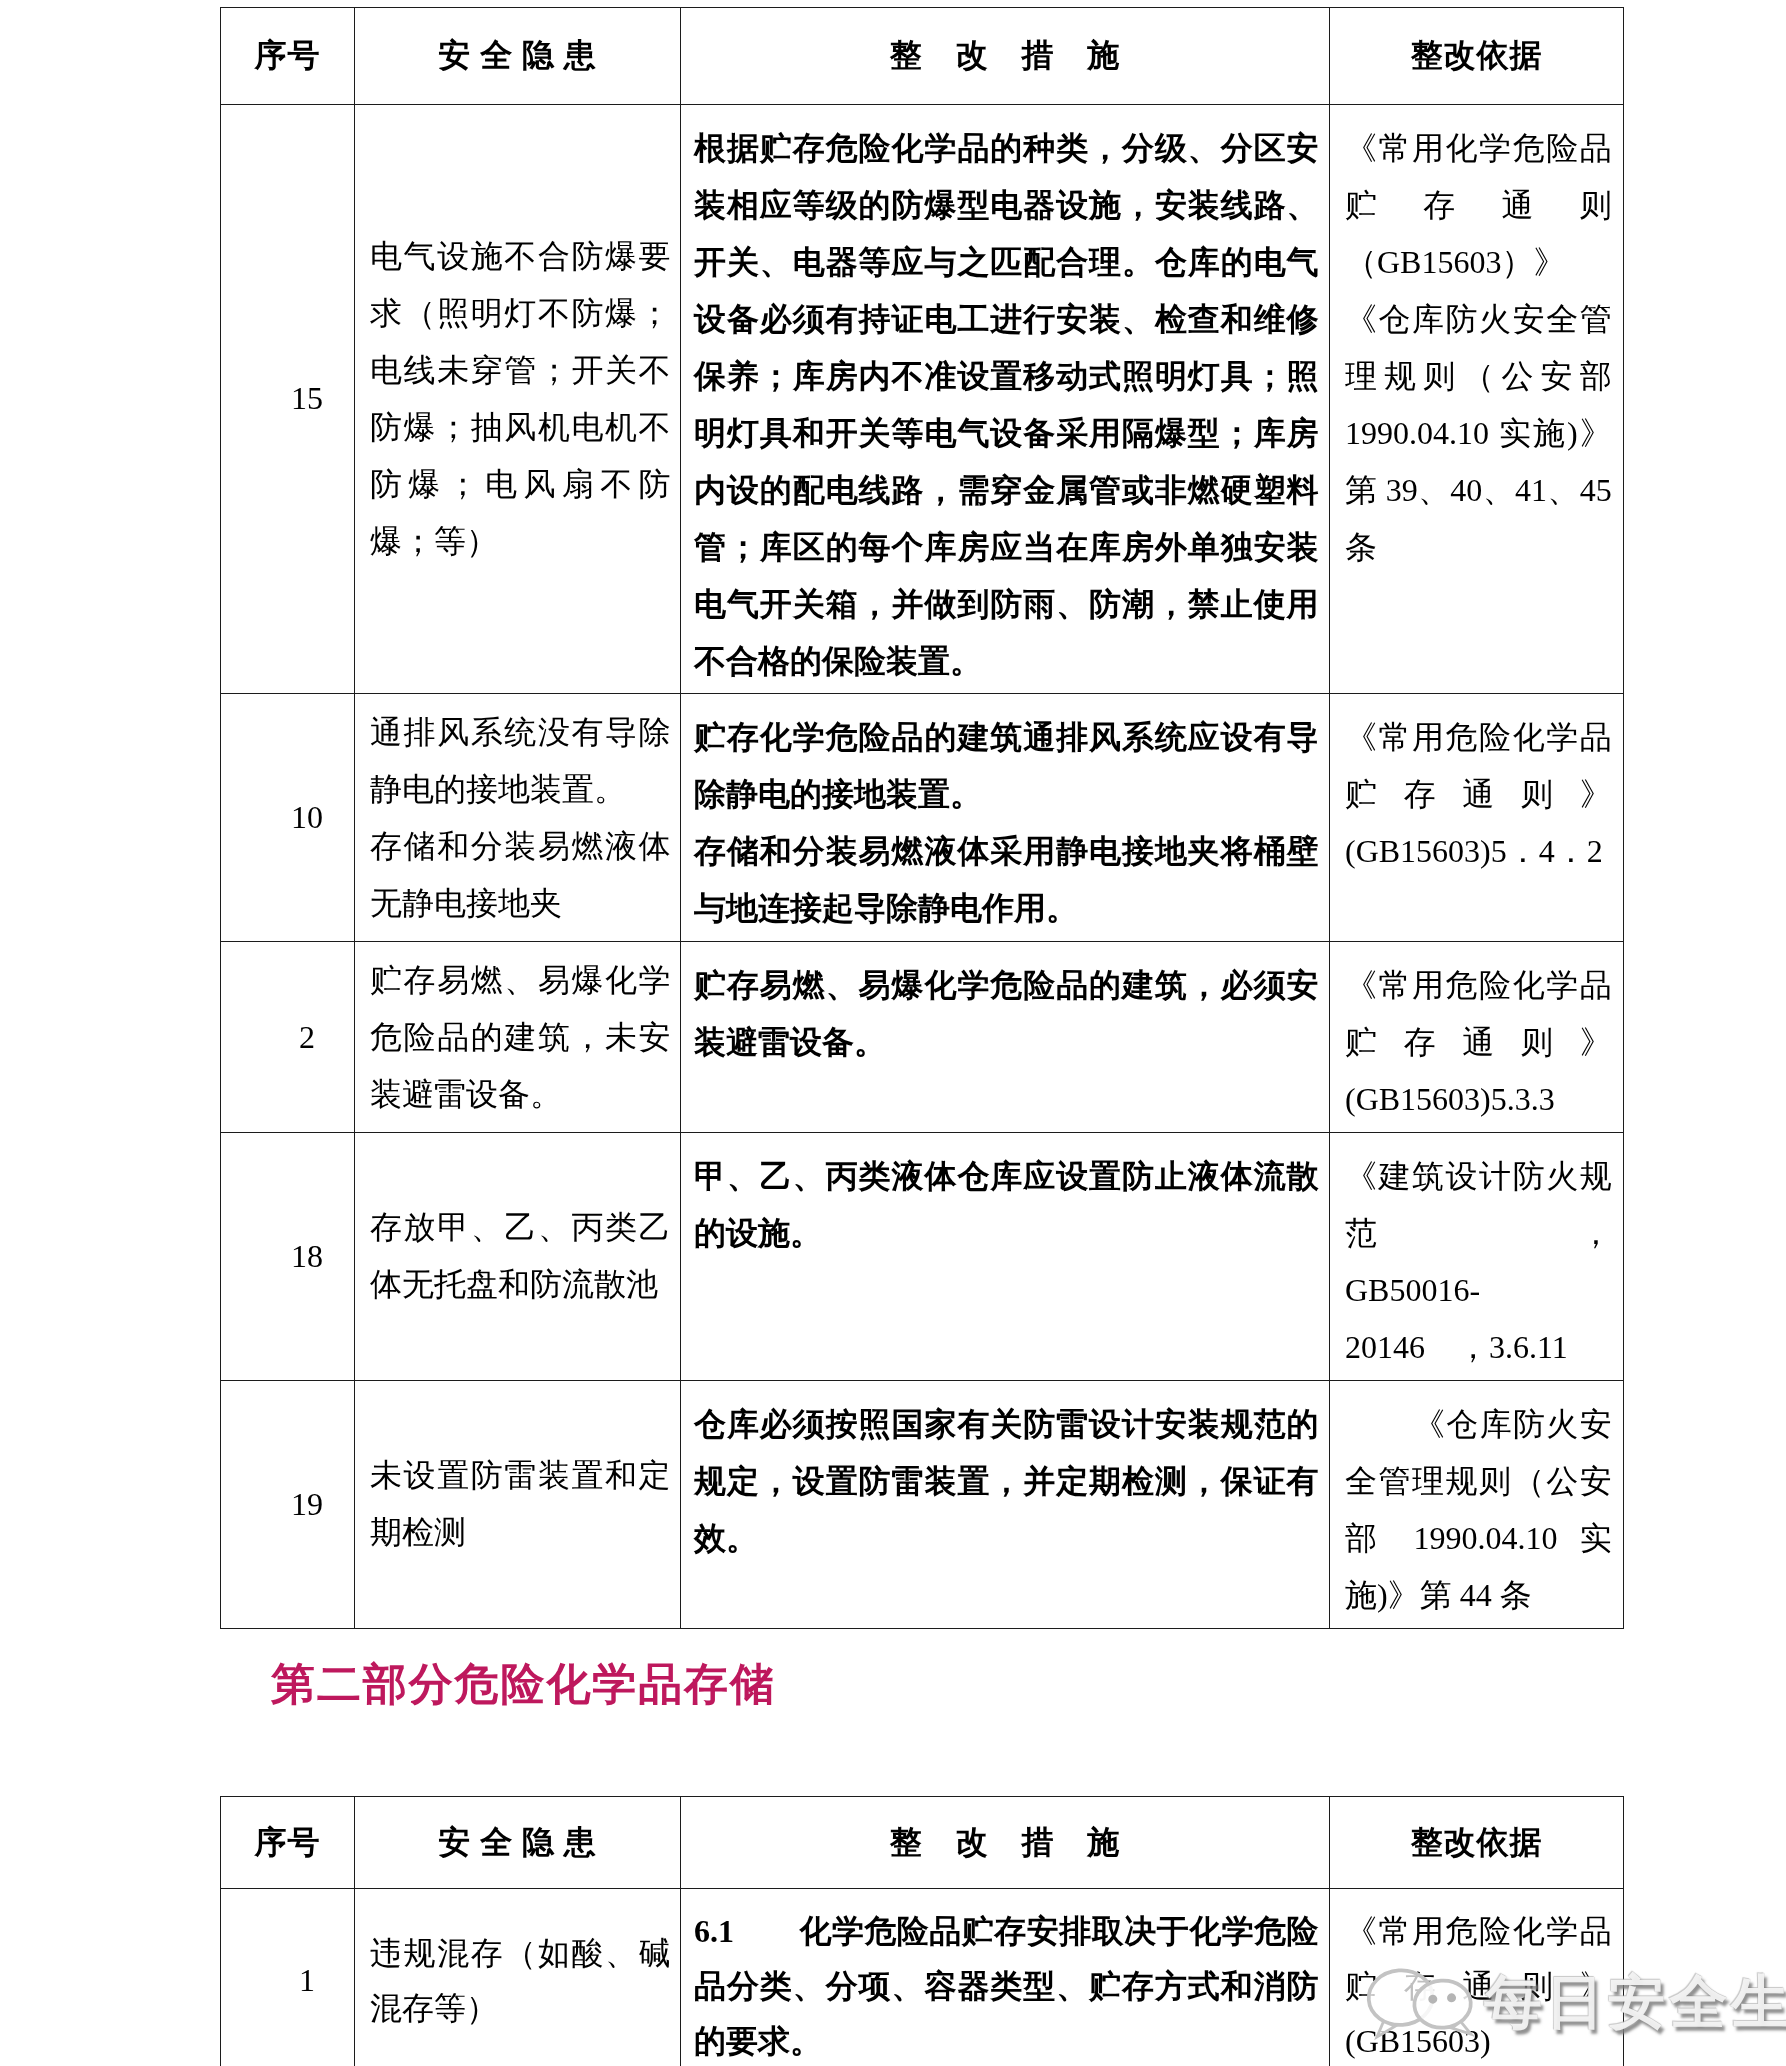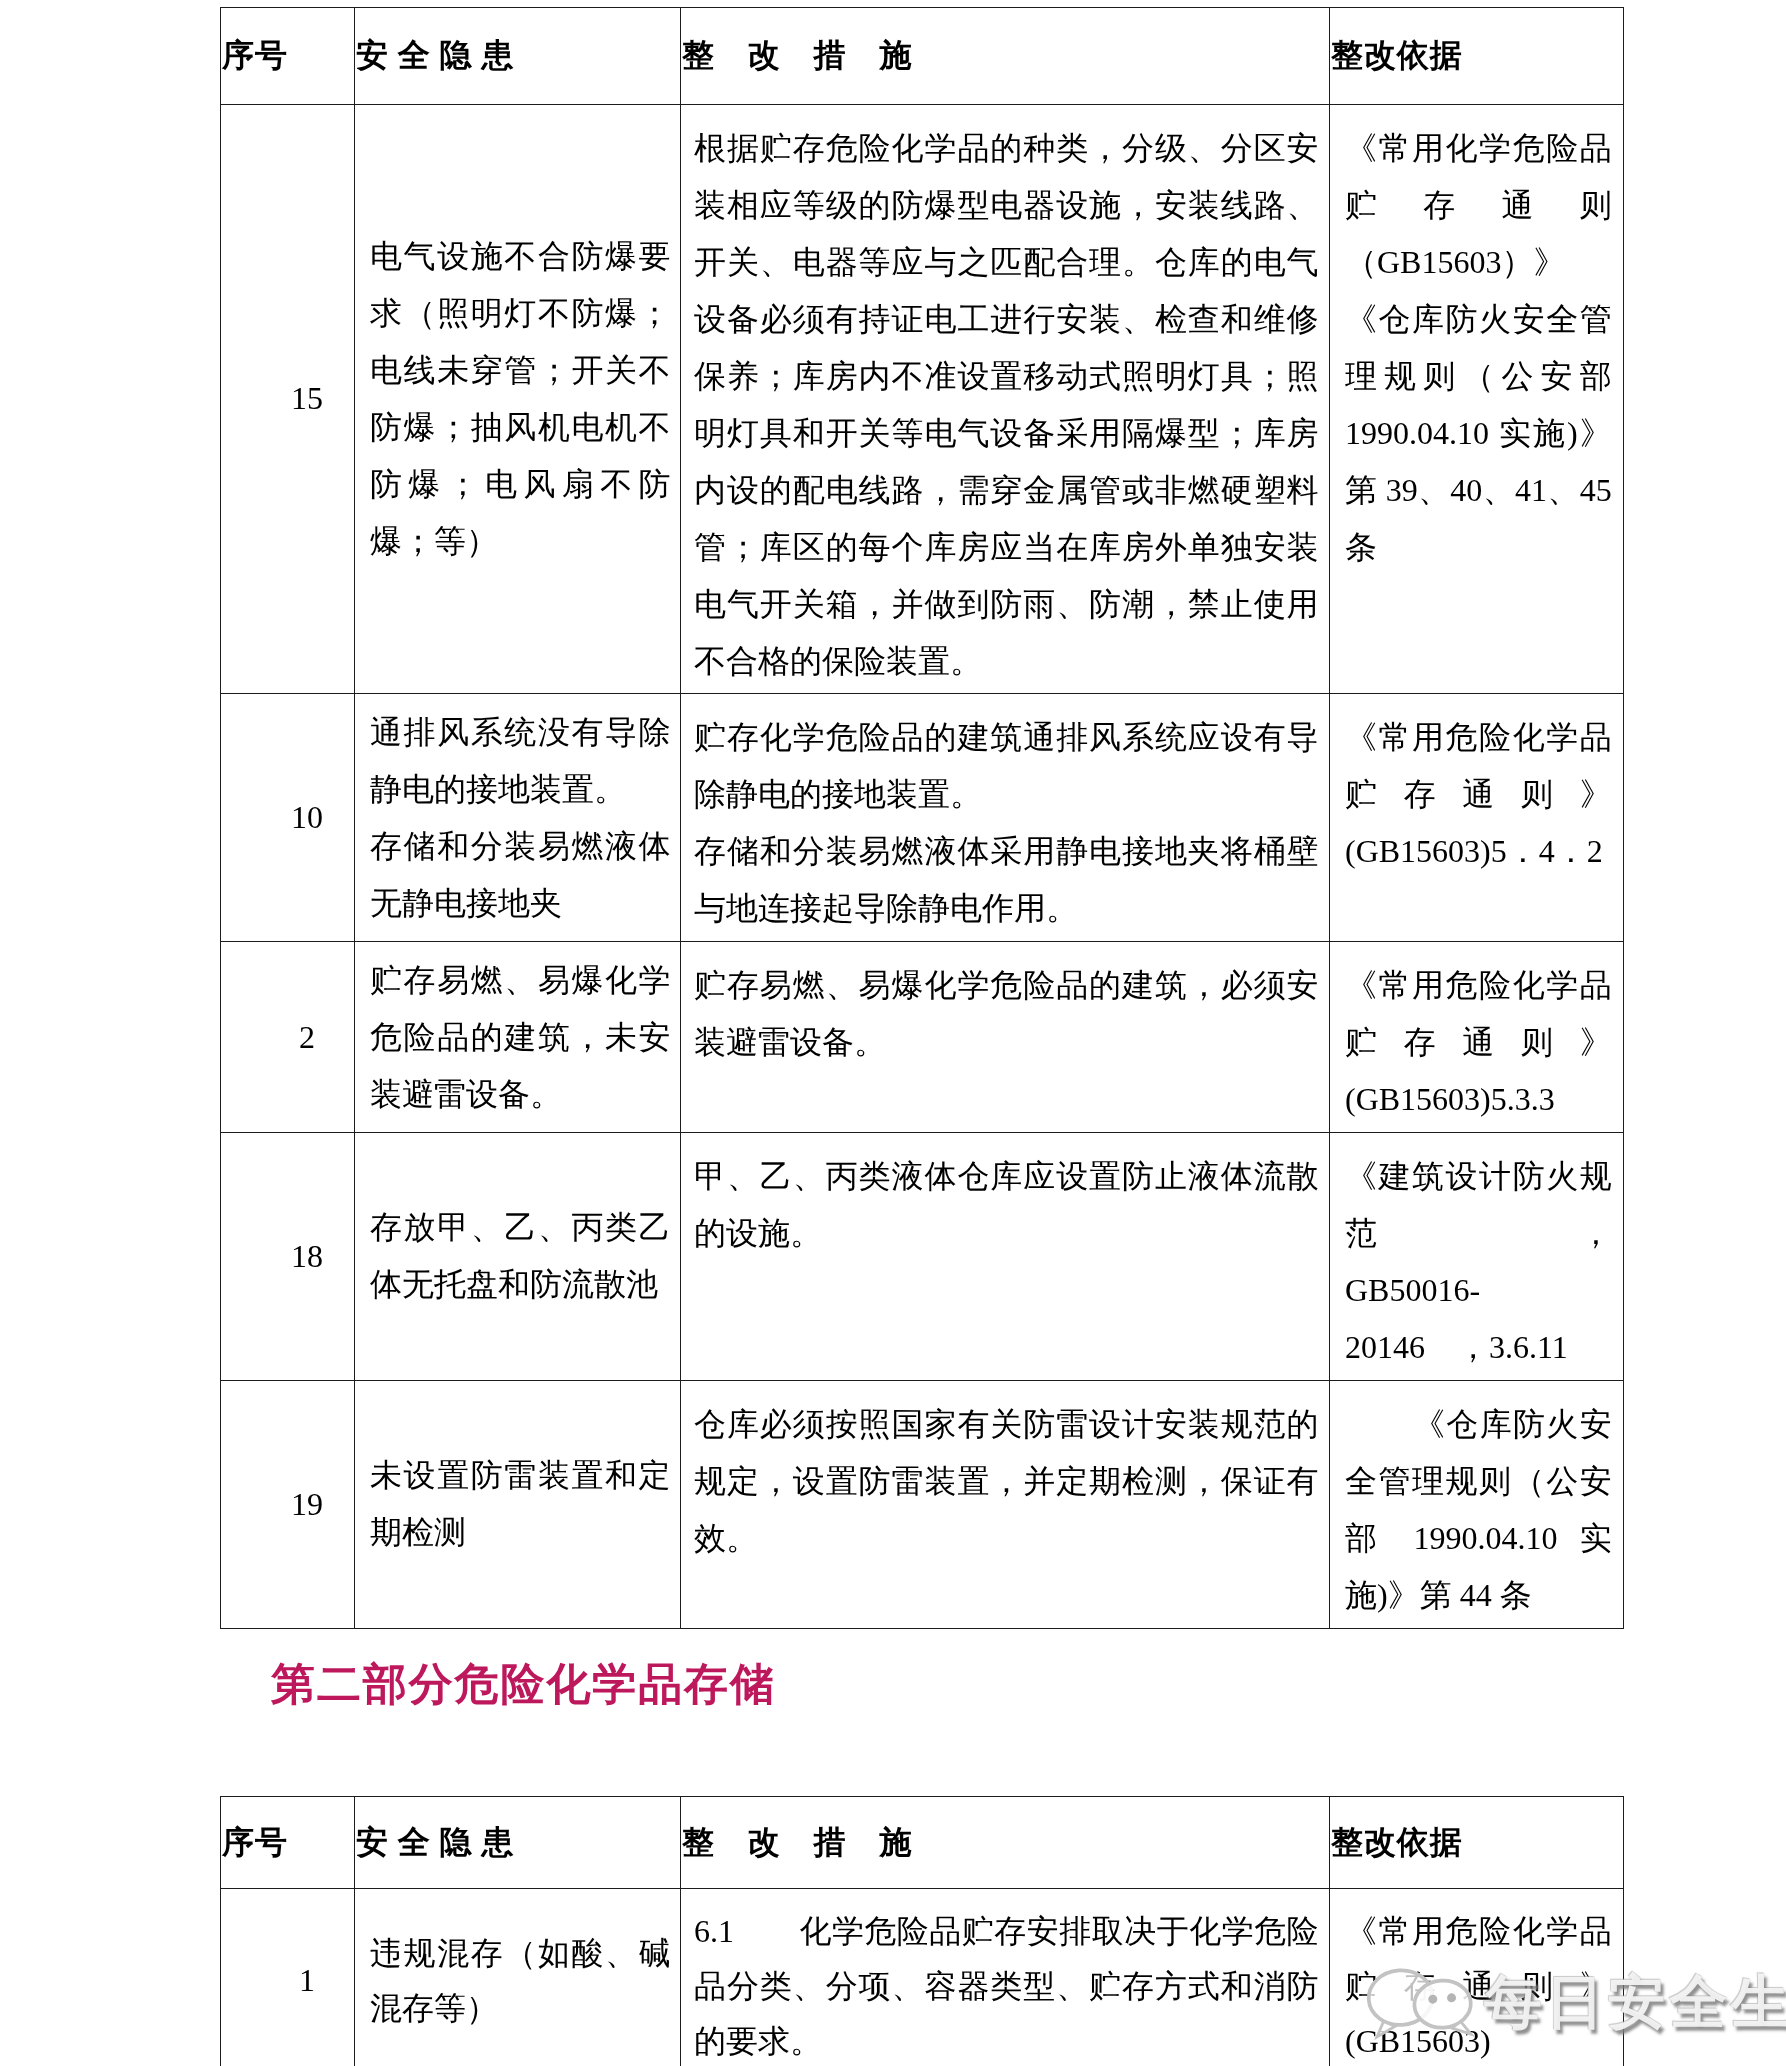--- a/index.html
+++ b/index.html
@@ -24,21 +24,21 @@
   .doc-table col.c-no  { width: 134px; }
   .doc-table col.c-haz { width: 326px; }
   .doc-table col.c-mea { width: 649px; }
   .doc-table col.c-bas { width: 294px; }
   .doc-table th, .doc-table td {
     border: 1.9px solid #1c1c1c;
     overflow: hidden;
   }
   .doc-table th {
     font-weight: bold;
-    text-align: left;
+    text-align: center;
     vertical-align: middle;
     font-size: 32px;
     letter-spacing: 0.9px;
   }
   td.no {
     text-align: center;
     vertical-align: middle;
     font-size: 32px;
     padding-left: 40px;
   }
@@ -47,20 +47,21 @@
     text-align: justify;
     text-justify: inter-ideograph;
     padding: 7.5px 9.4px 7.5px 15px;
     font-family: Liberation Serif, serif;
   }
   td.mea {
     vertical-align: top;
     text-align: justify;
     text-justify: inter-ideograph;
     padding: 15px 10.4px 3.8px 13px;
+    font-weight: bold;
   }
   td.bas {
     vertical-align: top;
     text-align: justify;
     text-justify: inter-ideograph;
     padding: 15px 11.3px 3.8px 15px;
   }
   .doc-table p { margin: 0; line-height: 57px; }
   table.t2 p { line-height: 55px; }
   p.ind { text-indent: 68px; }

